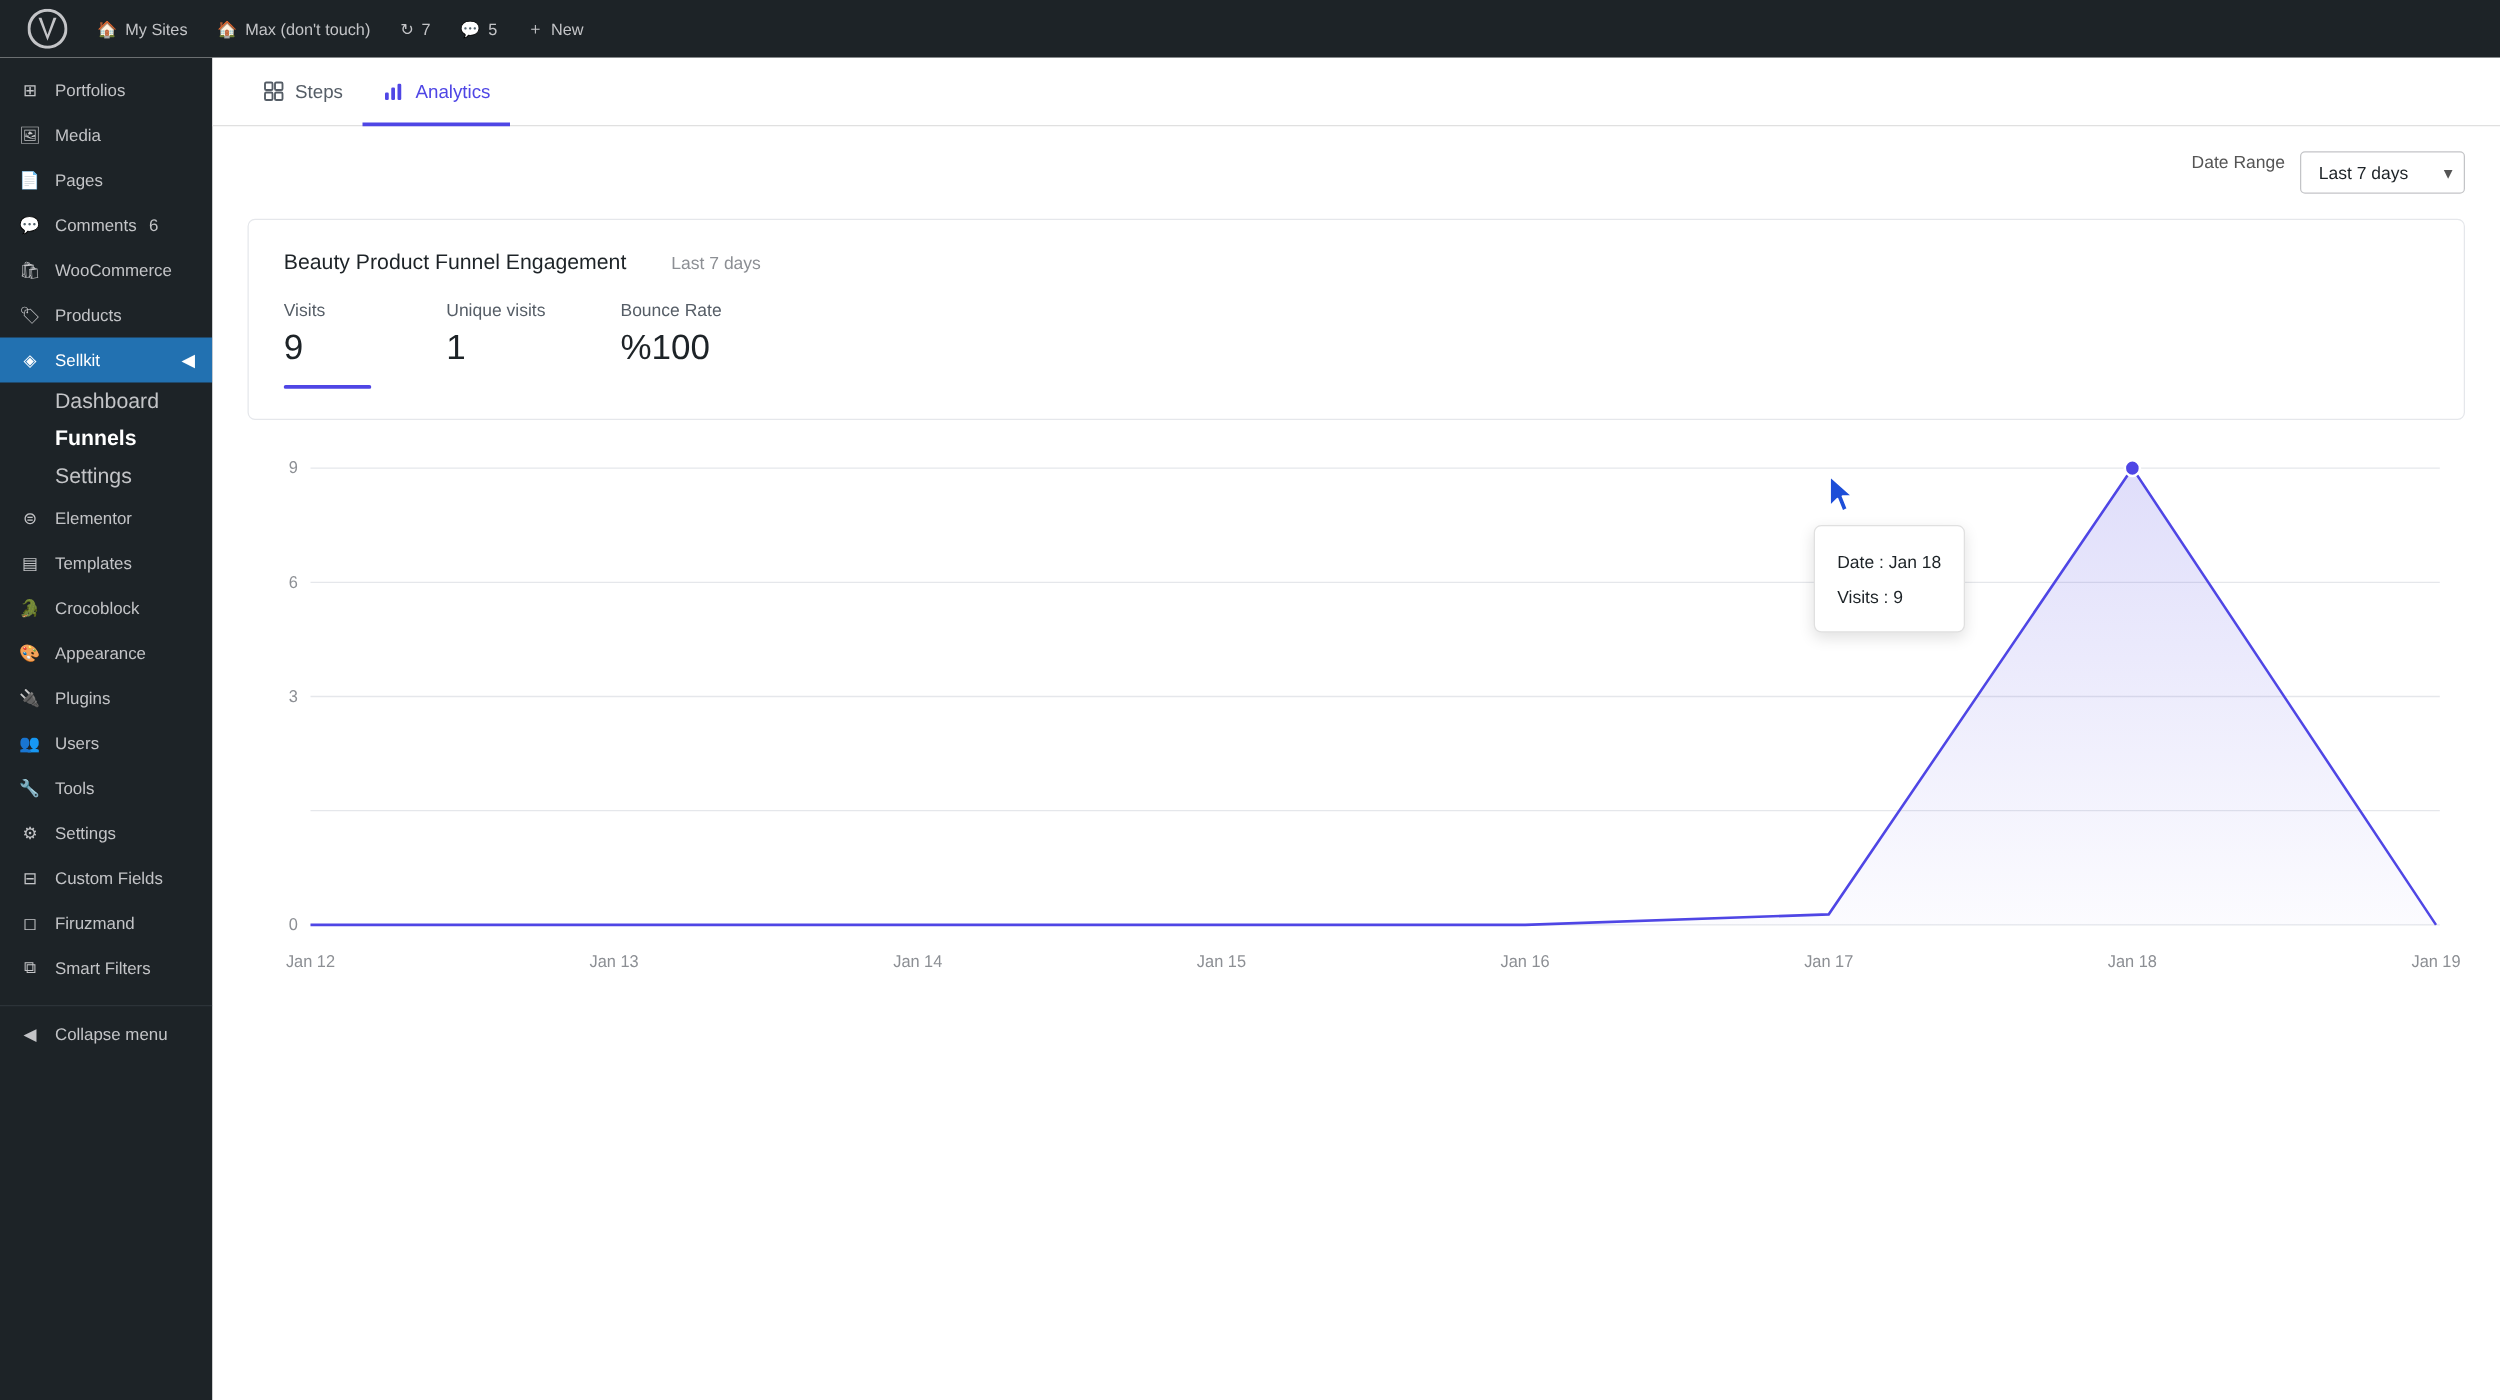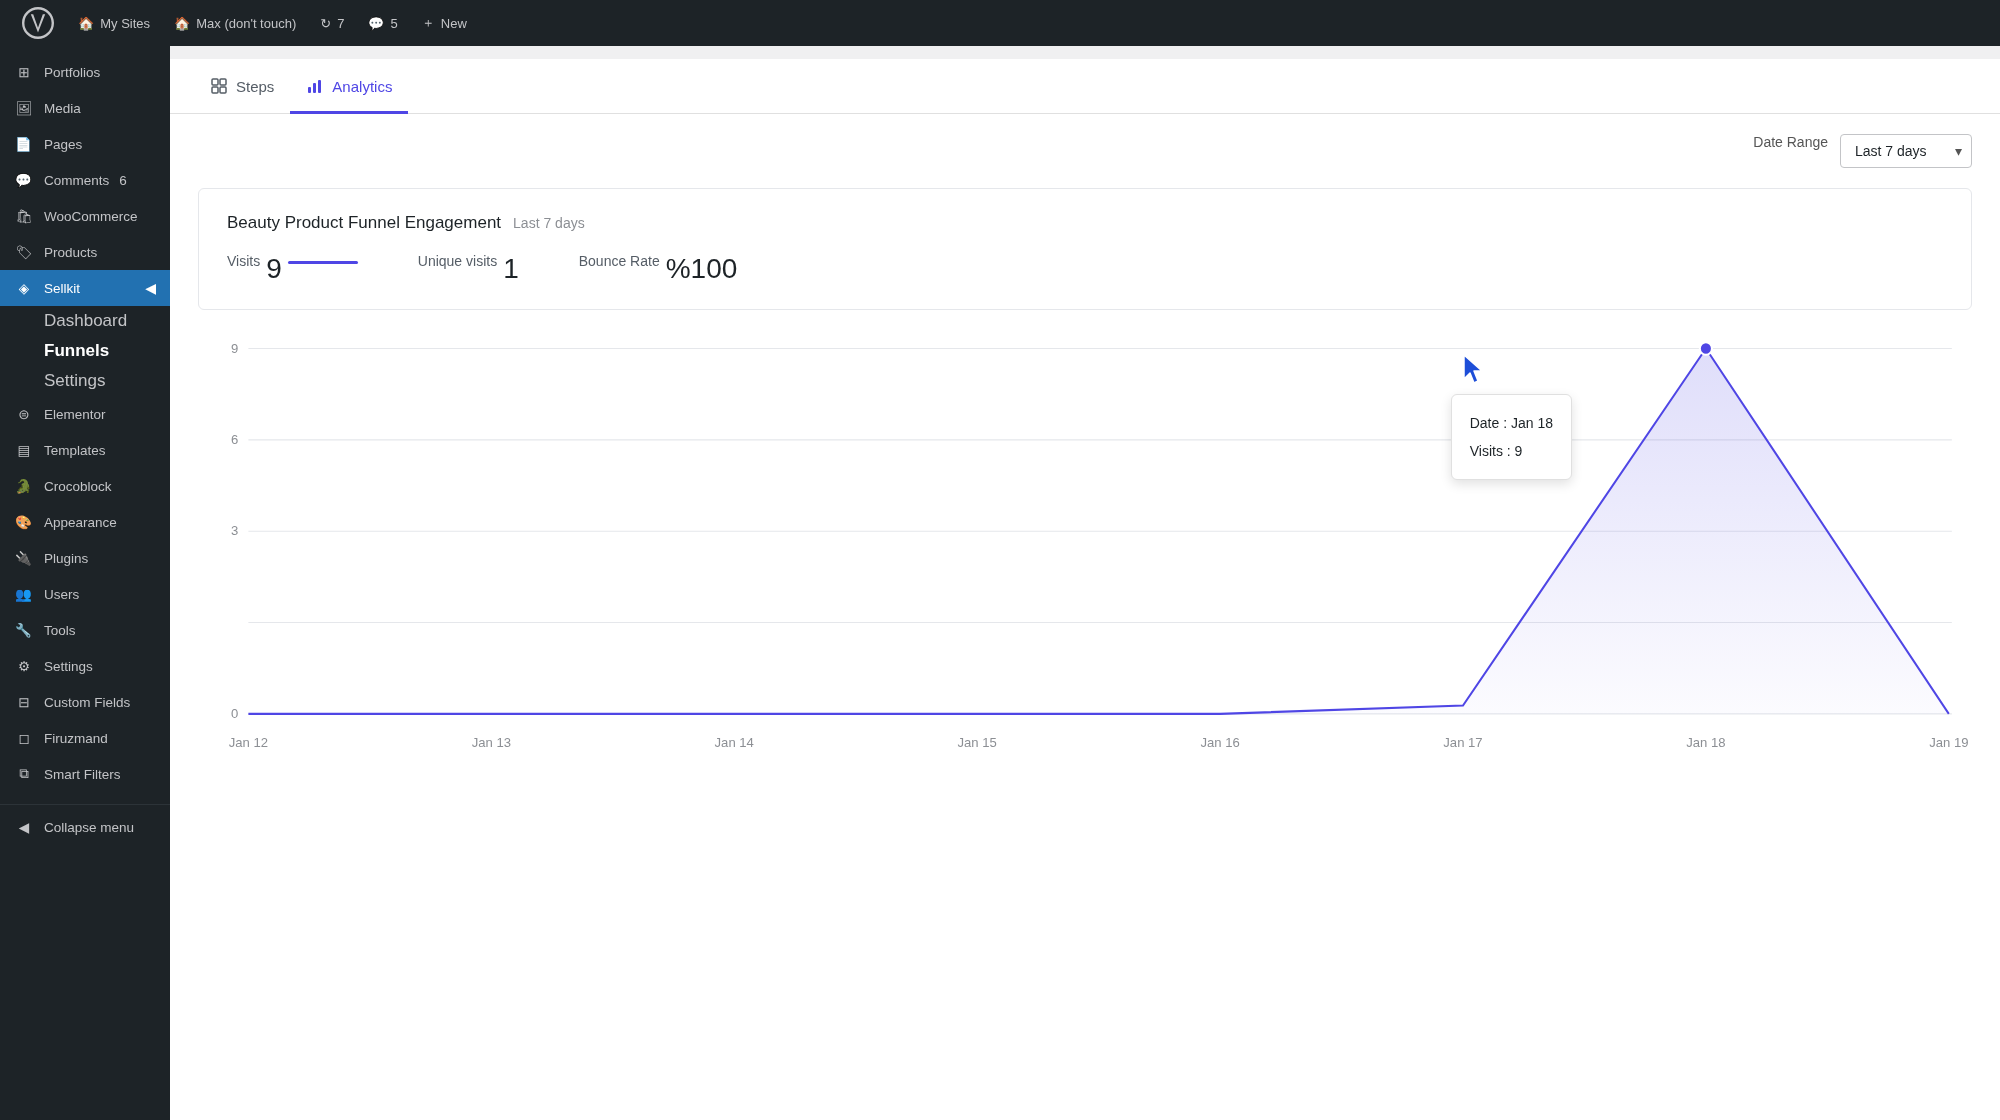--- a/index.html
+++ b/index.html
@@ -58,21 +58,20 @@
     }
     .sub-menu-item.active { color: #fff; font-weight: 600; }
 
     
     .main-content {
       flex: 1;
       background: #f0f0f1;
       overflow-y: auto;
       display: flex;
       flex-direction: column;
-      margin-top: 13px;
     }
 
     .content-area {
       background: #fff;
       margin: 0;
       flex: 1;
       padding: 0;
     }
 
     
@@ -111,28 +110,28 @@
     }
 
     
     .stats-card {
       margin: 0 28px 0 28px;
       border: 1px solid #e5e7eb; border-radius: 6px;
       padding: 24px 28px;
       background: #fff;
     }
     .stats-card-header {
-      display: flex; align-items: center; gap: 12px;
+      display: flex; align-items: center; gap: 36px;
       margin-bottom: 20px;
     }
     .stats-card-title { font-size: 17px; color: #1d2327; font-weight: 500; }
     .stats-card-period { font-size: 14px; color: #8c8f94; }
 
     .stats-row { display: flex; align-items: flex-start; gap: 60px; margin-bottom: 0; }
-    .stat-item { display: flex; flex-direction: row; gap: 6px; }
+    .stat-item { display: flex; flex-direction: column; gap: 6px; }
     .stat-label { font-size: 14px; color: #555d66; }
     .stat-value { font-size: 28px; color: #1d2327; font-weight: 400; }
 
     .stat-underline {
       height: 3px; background: #4f46e5; border-radius: 2px;
       width: 70px; margin-top: 8px;
     }
 
     
     .chart-container {

